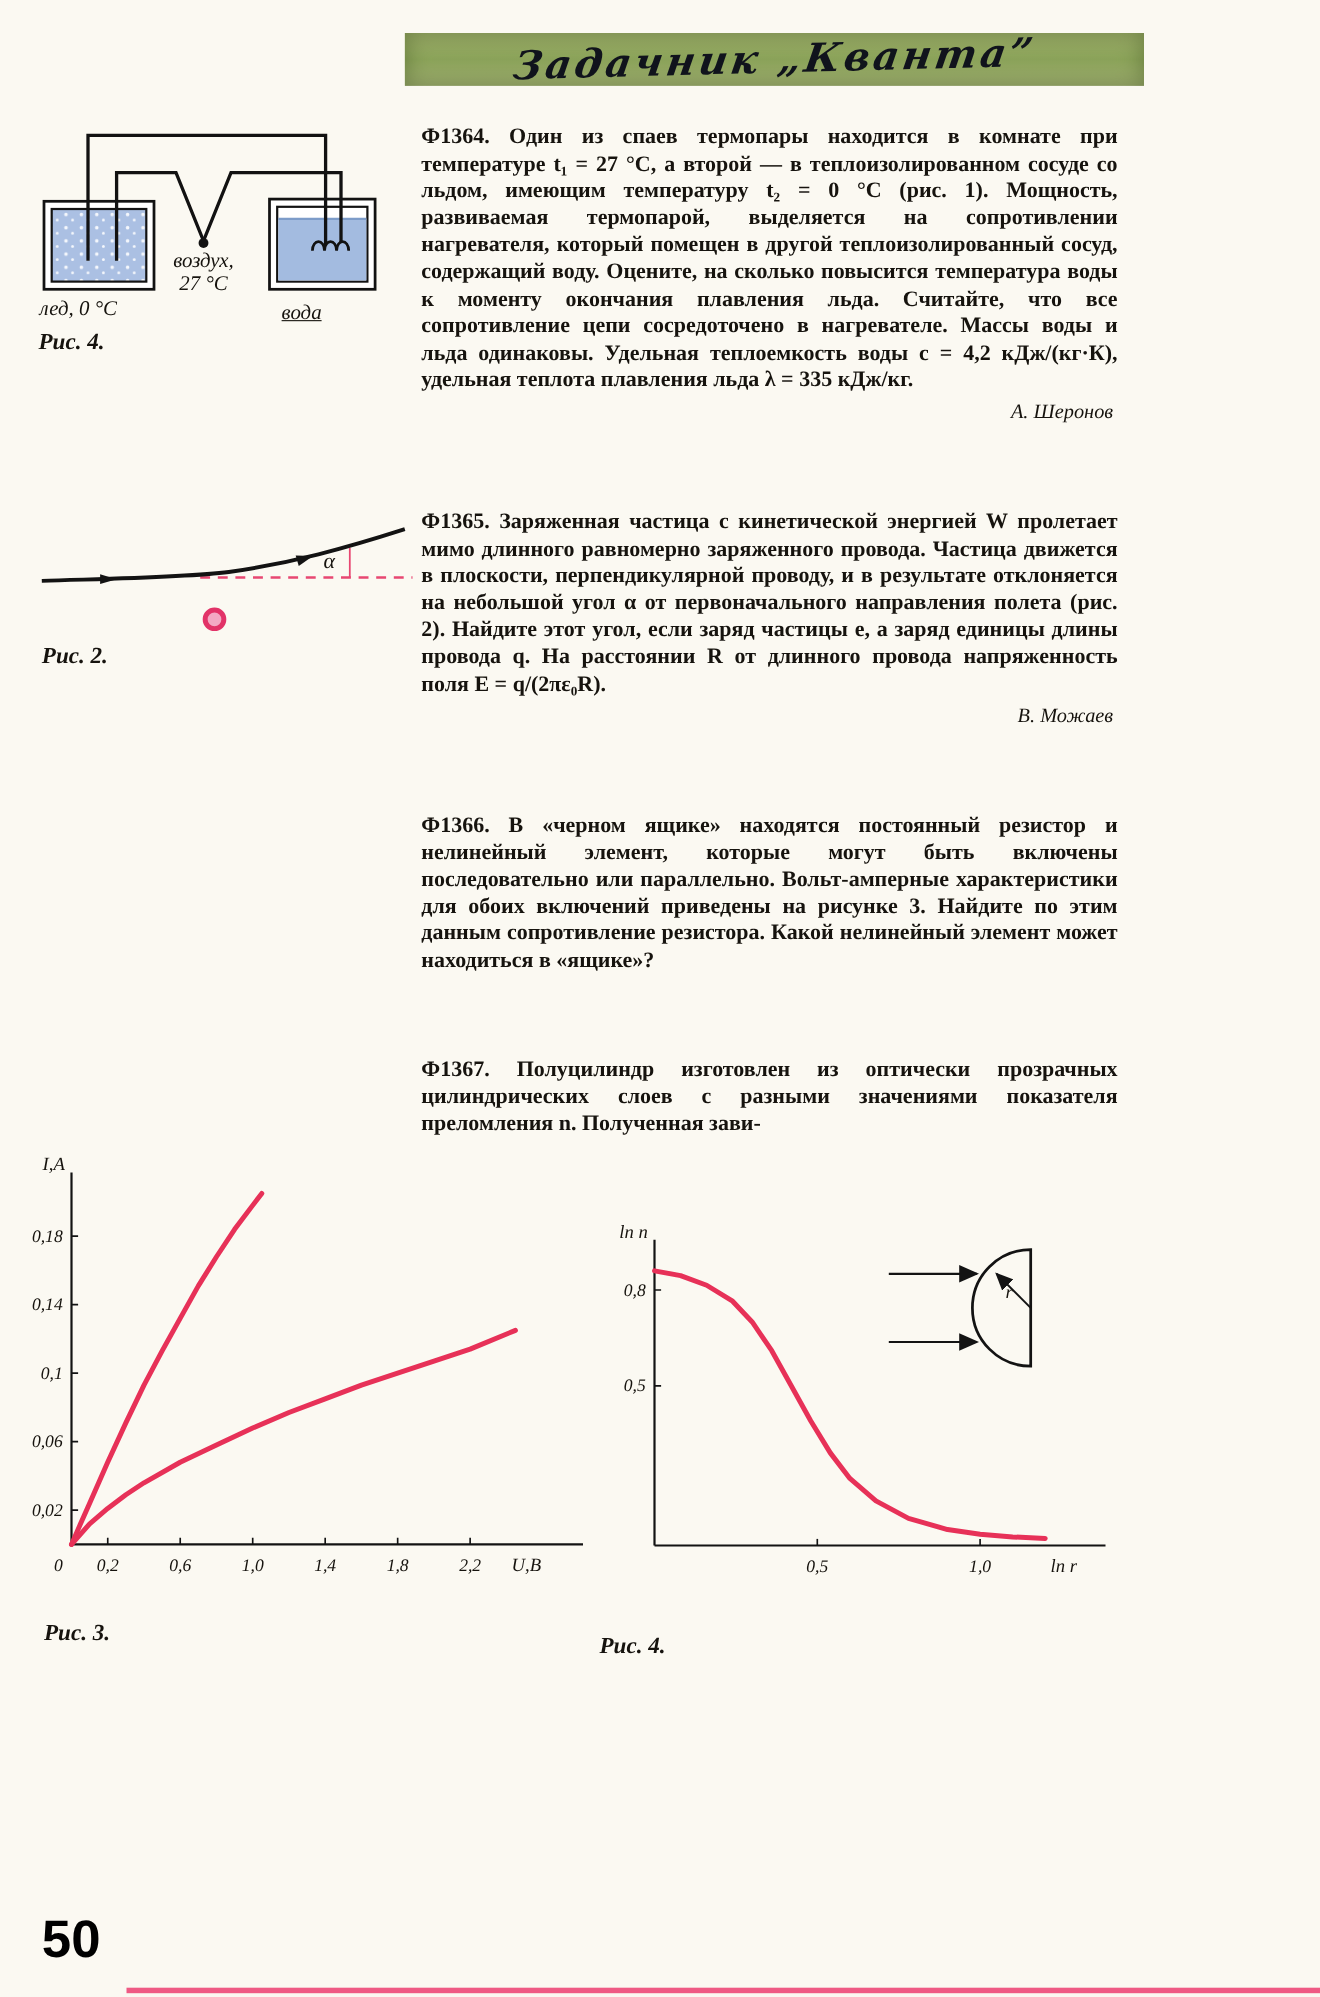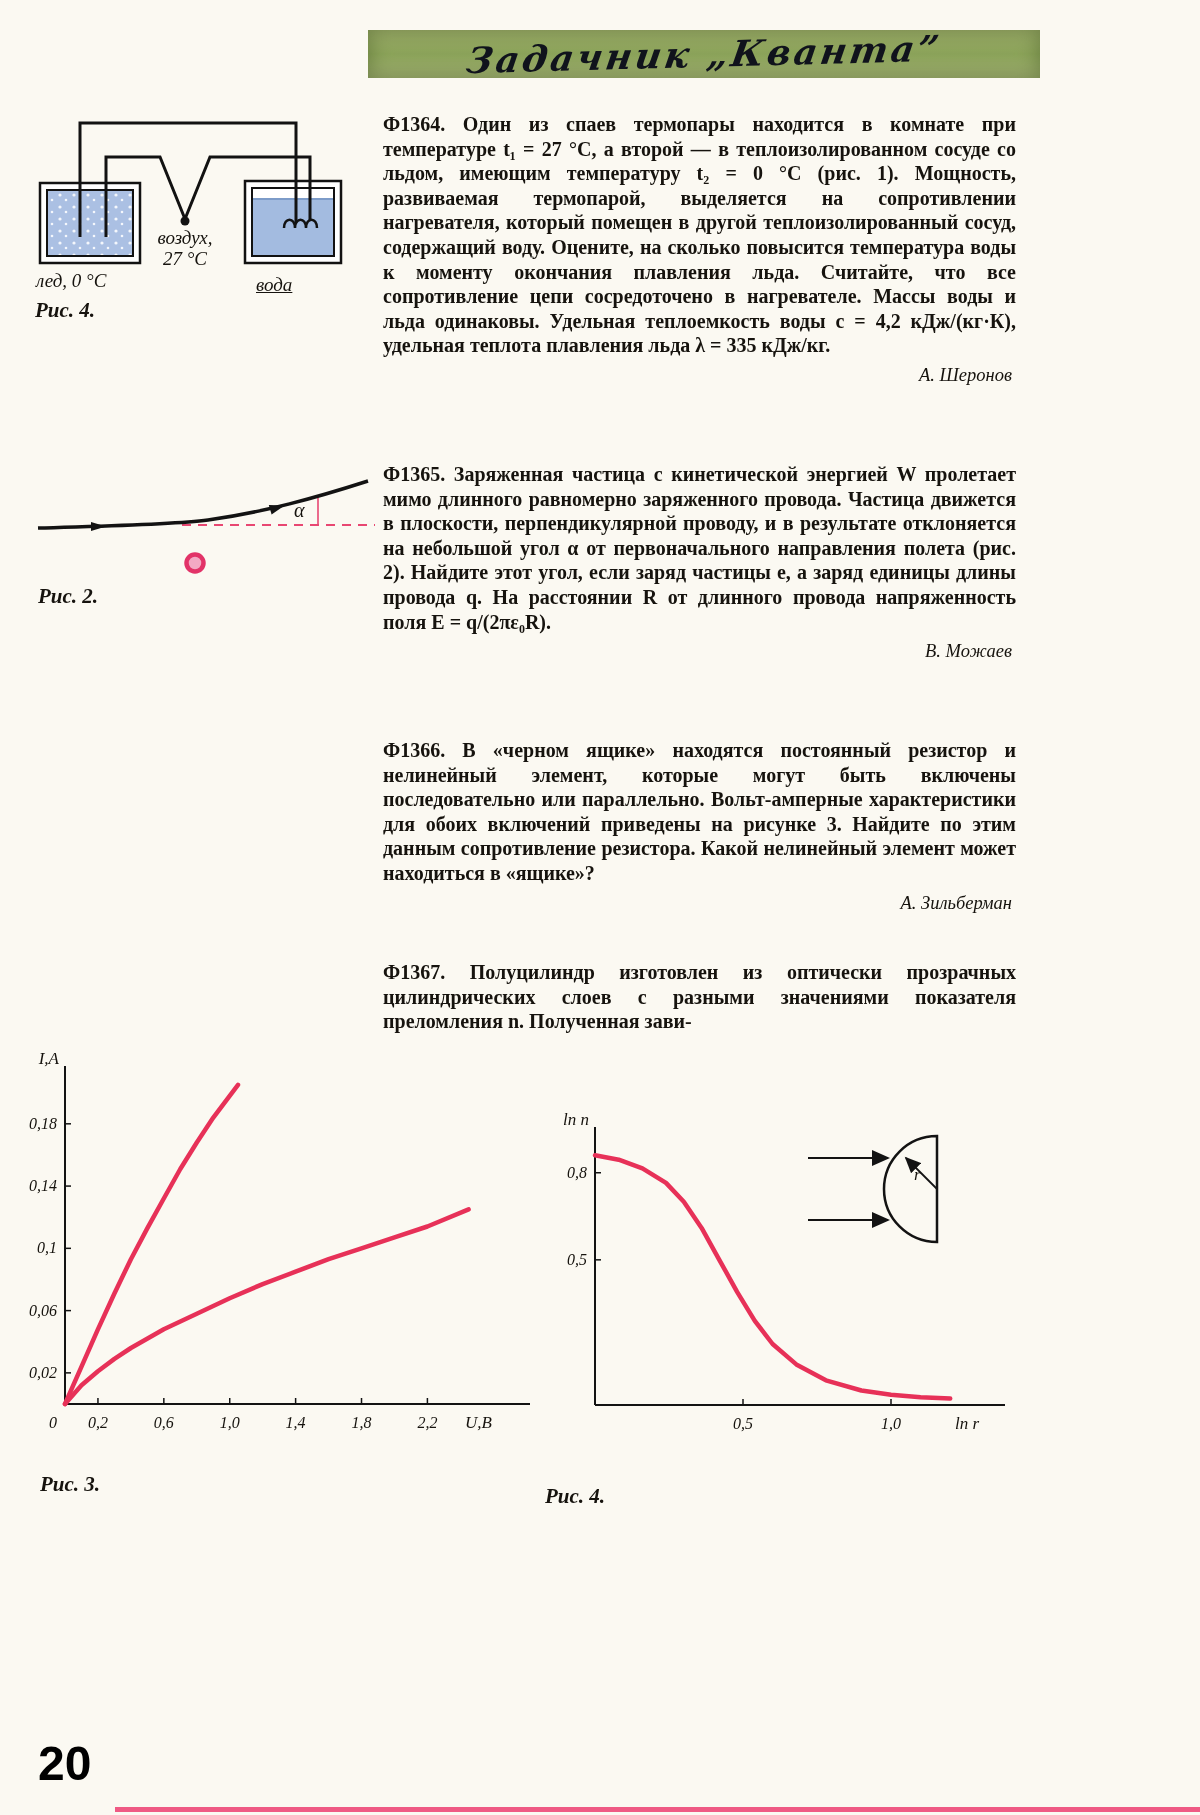--- a/index.html
+++ b/index.html
@@ -90,21 +90,20 @@
     <div class="author">А. Шеронов</div>
   </div>
 
   <div class="problem" style="top:462px;">
     <p><span class="pnum">Ф1365.</span> <span>Заряженная частица с кинетической энергией W пролетает мимо длинного равномерно заряженного провода. Частица движется в плоскости, перпендикулярной проводу, и в результате отклоняется на небольшой угол α от первоначального направления полета (рис. 2). Найдите этот угол, если заряд частицы e, а заряд единицы длины провода q. На расстоянии R от длинного провода напряженность поля E = q/(2πε₀R).</span></p>
     <div class="author">В. Можаев</div>
   </div>
 
   <div class="problem" style="top:738px;">
     <p><span class="pnum">Ф1366.</span> <span>В «черном ящике» находятся постоянный резистор и нелинейный элемент, которые могут быть включены последовательно или параллельно. Вольт-амперные характеристики для обоих включений приведены на рисунке 3. Найдите по этим данным сопротивление резистора. Какой нелинейный элемент может находиться в «ящике»?</span></p>
-    <div class="author">А. Зильберман</div>
   </div>
 
   <div class="problem" style="top:960px;">
     <p><span class="pnum">Ф1367.</span> <span>Полуцилиндр изготовлен из оптически прозрачных цилиндрических слоев с разными значениями показателя преломления n. Полученная зави-</span></p>
   </div>
 
   <svg class="fig-abs" style="left:25px; top:1052px;" width="515" height="400">
       <line x1="40" y1="352" x2="40" y2="14" stroke="#131313" stroke-width="2"></line>
       <line x1="40" y1="352" x2="505" y2="352" stroke="#131313" stroke-width="2"></line>
       <line x1="72.94573643410854" y1="352" x2="72.94573643410854" y2="346" stroke="#131313" stroke-width="1.5"></line>
@@ -162,16 +161,16 @@
       </defs>
       <path d="M137,10 A53,53 0 0 0 137,116 Z" fill="none" stroke="#131313" stroke-width="2.5"></path>
       <line x1="8" y1="32" x2="88" y2="32" stroke="#131313" stroke-width="2" marker-end="url(#ah2)"></line>
       <line x1="8" y1="94" x2="88" y2="94" stroke="#131313" stroke-width="2" marker-end="url(#ah2)"></line>
       <line x1="137" y1="63" x2="106" y2="32" stroke="#131313" stroke-width="1.8" marker-end="url(#ah2)"></line>
     </svg>
     <div class="figlabel" style="left:114px; top:38px; font-size:17px;">r</div>
   </div>
   <div class="caption" style="left:545px; top:1472px;margin-top:12px;">Рис. 4.</div>
 
-  <div class="pagenum">20</div>
+  <div class="pagenum">50</div>
 
   <div class="bottom-strip"></div>
 </div>
 
 </body></html>

